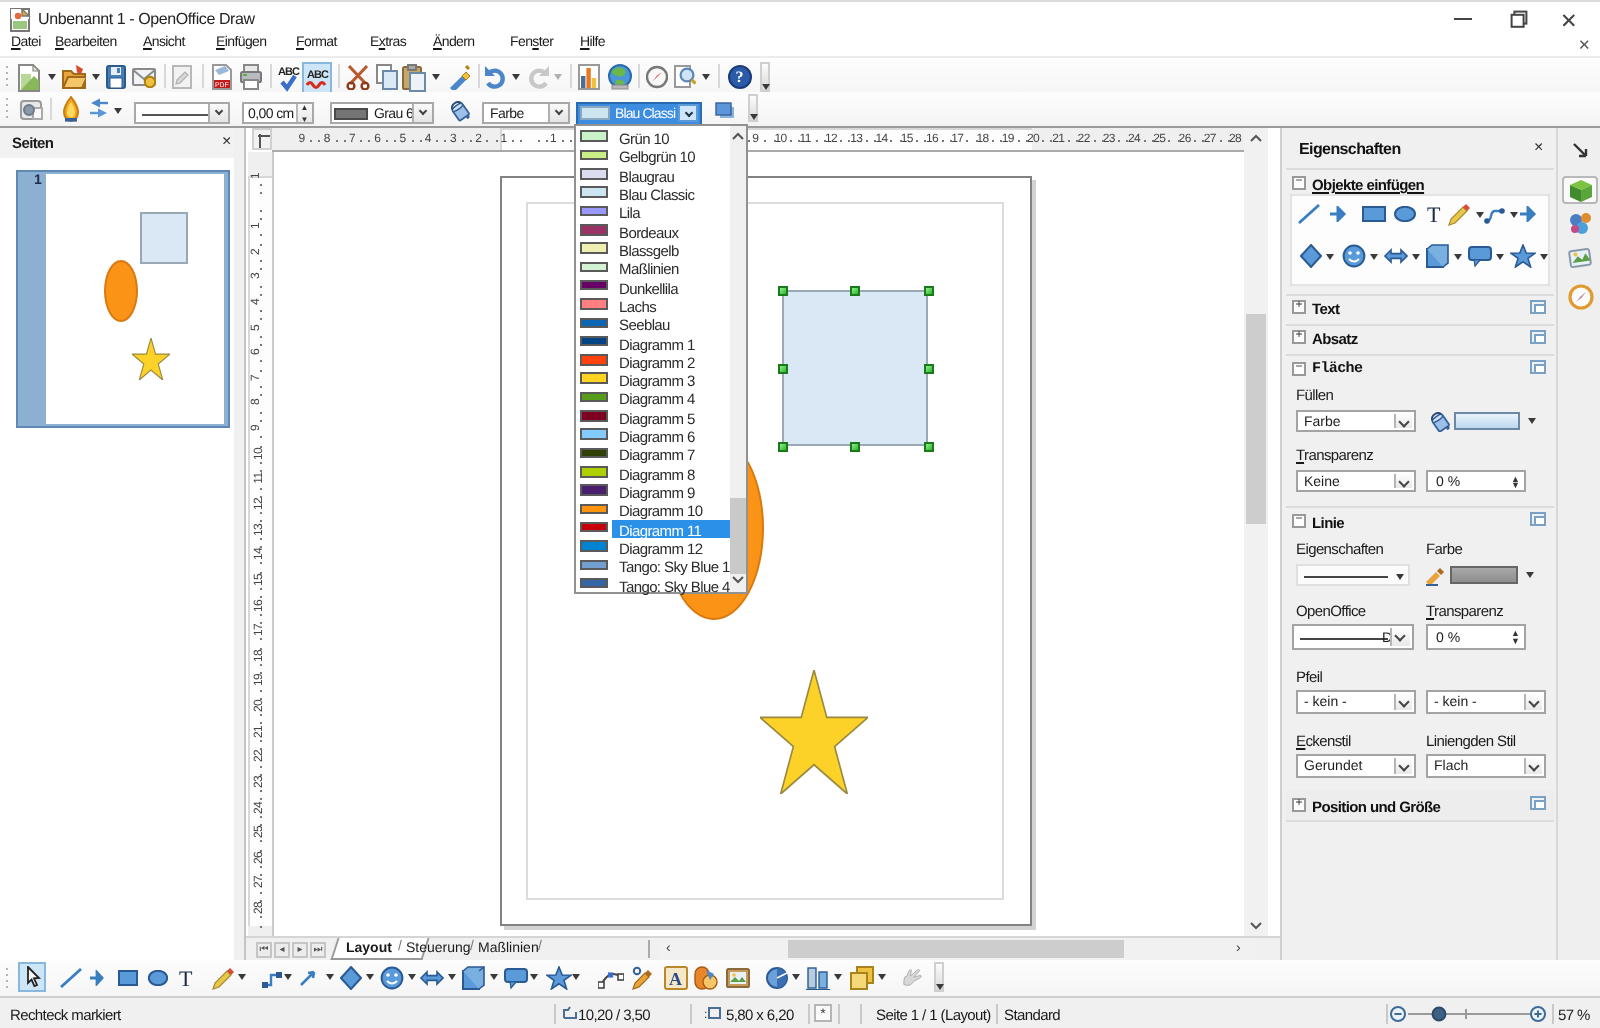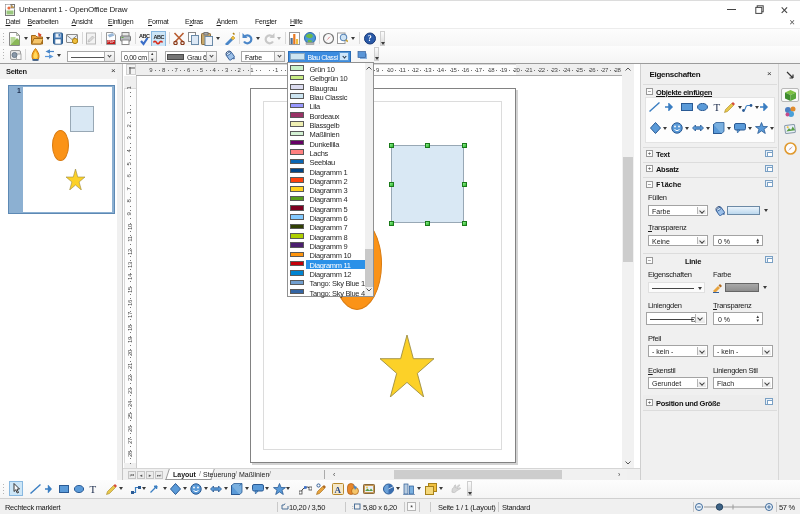--- a/index.html
+++ b/index.html
@@ -643,36 +643,36 @@
         <span style="position:absolute;left:3px;top:1.5px;">Keine</span>
         <div class="cbtn"></div>
       </div>
     <div class="spin" style="left:70px;top:172px;width:50px;height:11px;">
         <span style="position:absolute;left:4px;top:1.5px;font-size:7px;">0 %</span>
         <span style="position:absolute;right:2px;top:0.5px;font-size:4.5px;color:#333;">▲</span>
         <span style="position:absolute;right:2px;bottom:0.5px;font-size:4.5px;color:#333;">▼</span>
       </div>
     <div class="ab" style="left:0;top:189.5px;width:134px;height:1px;background:#dcdcdc;"></div>
     <div class="exp" style="left:3px;top:194px;">−</div>
-    <span class="shead" style="left:13px;top:194px;margin-left:29px;">Linie</span>
+    <span class="shead" style="left:13px;top:194px;">Linie</span>
     <div class="dlaunch" style="left:122px;top:193px;"></div>
     <span class="lbl" style="left:5px;top:207px;">Eigenschaften</span>
     <span class="lbl" style="left:70px;top:207px;">Farbe</span>
     <div class="ab" style="left:5px;top:219px;width:57px;height:11px;background:#fbfbfb;border:1px solid #e0e0e0;">
         <div style="position:absolute;left:3px;top:5px;width:42px;height:1px;background:#444;"></div>
         <div class="dd" style="left:49px;top:4px;"></div>
       </div>
     <svg class="ab" style="left:69px;top:220px;" width="11" height="10" viewBox="0 0 11 10">
         <path d="M1 8 l5-5 2 2 -5 5 z" fill="#e8a33d"></path>
         <path d="M6.5 2.5 l1.5-1.5 2 2 -1.5 1.5 z" fill="#b06a20"></path>
         <path d="M1 9.5 h6" stroke="#35609a"></path>
       </svg>
     <div class="ab" style="left:82px;top:220px;width:34px;height:9px;background:linear-gradient(#a8a8a8,#8e8e8e);border:1px solid #666;"></div>
     <div class="dd" style="left:120px;top:223px;"></div>
-    <span class="lbl" style="left:5px;top:238px;">Liniengden</span>
+    <span class="lbl" style="left:5px;top:238px;">OpenOffice</span>
     <span class="lbl" style="left:70px;top:238px;"><u>T</u>ransparenz</span>
     <div class="cbx" style="left:3px;top:249px;width:61px;height:13px;">
         <div style="position:absolute;left:3px;top:6px;width:44px;height:1px;background:#444;"></div>
         <span style="position:absolute;left:44px;top:2.5px;">D</span>
         <div class="cbtn" style="width:10px;"></div>
       </div>
     <div class="spin" style="left:70px;top:249px;width:50px;height:13px;">
         <span style="position:absolute;left:4px;top:2.5px;font-size:7px;">0 %</span>
         <span style="position:absolute;right:2px;top:1px;font-size:4.5px;color:#333;">▲</span>
         <span style="position:absolute;right:2px;bottom:1px;font-size:4.5px;color:#333;">▼</span>

